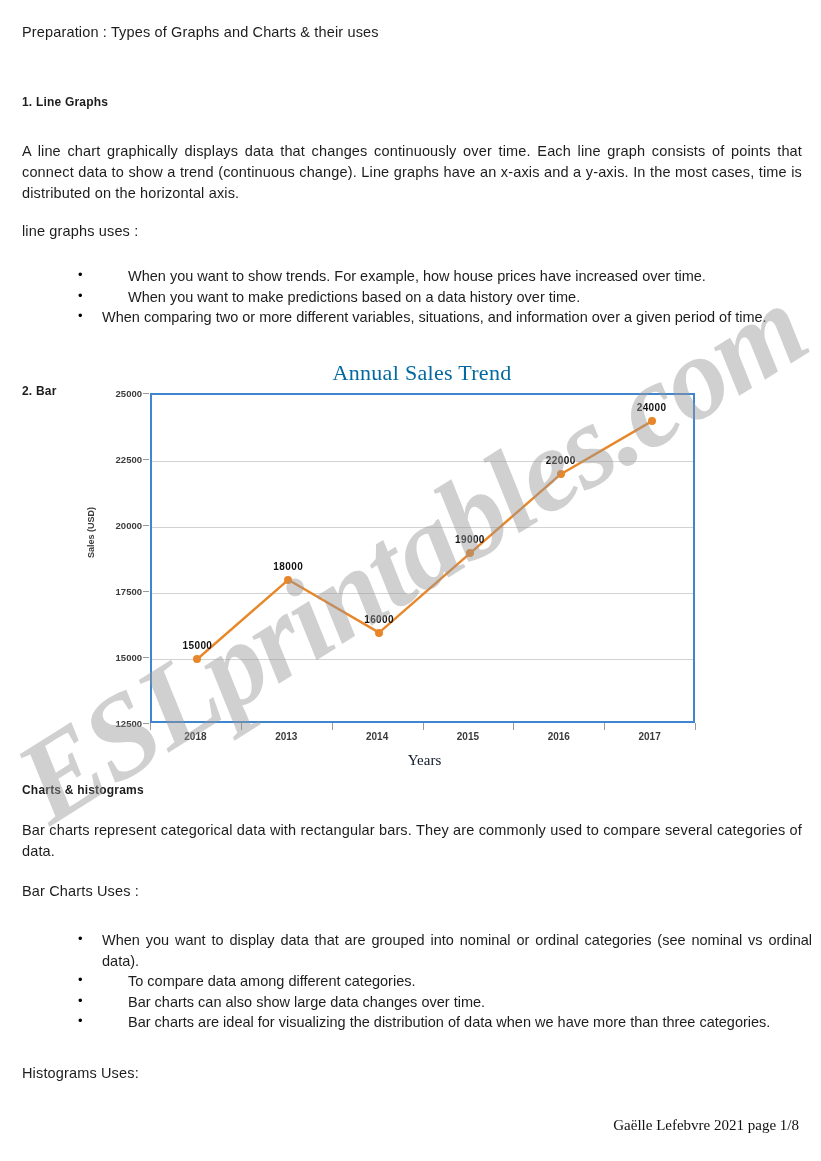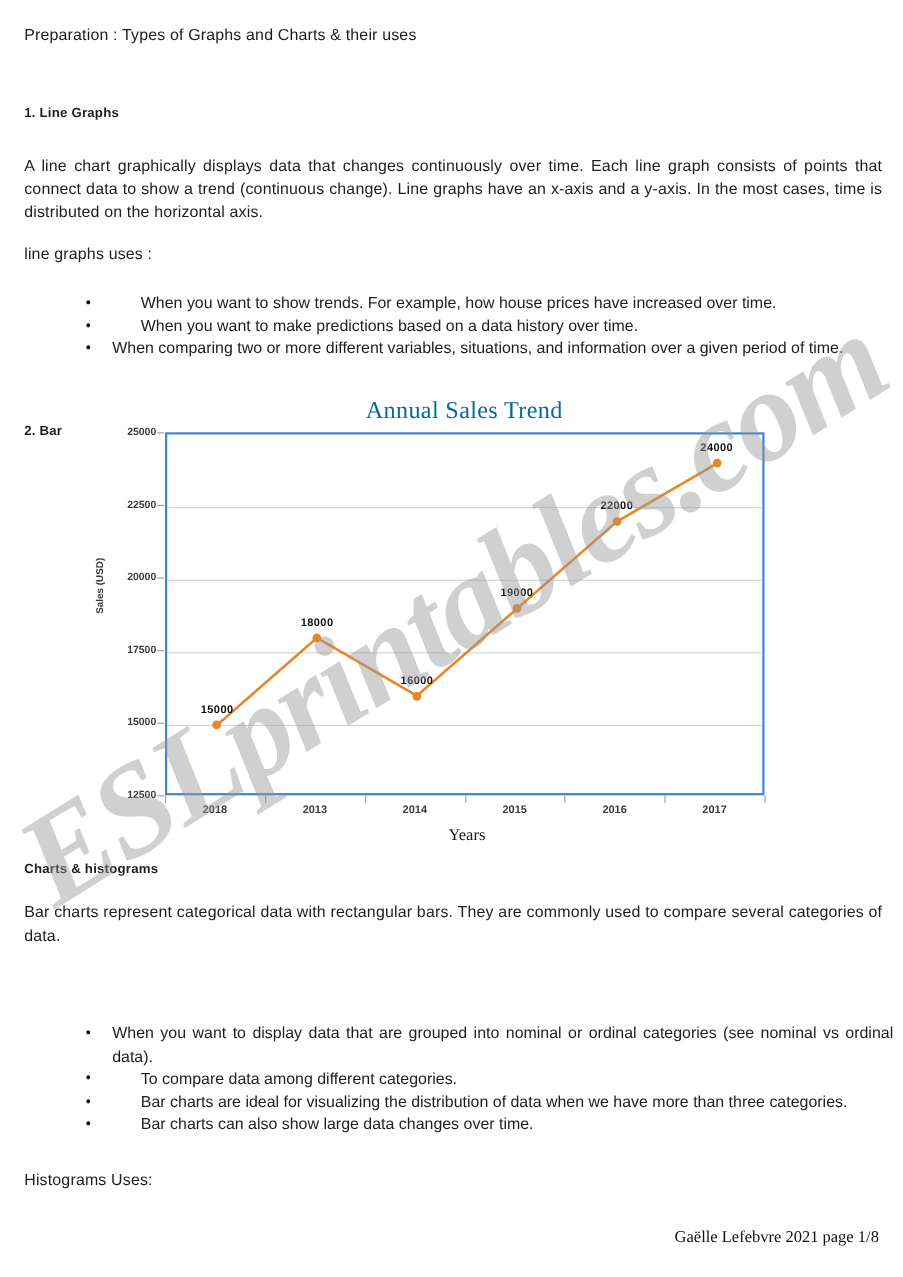--- a/index.html
+++ b/index.html
@@ -288,26 +288,27 @@
         <div class="xtick-mark" style="left: 603px;"></div>
       </div>
 
     <div class="xlabel">Years</div>
   </div>
 
   <div class="doc-line heading" style="left:22px; top:780px; width:500px;">Charts &amp; histograms</div>
 
   <div class="doc-line para" style="left:22px; top:820px; width:780px;">Bar charts represent categorical data with rectangular bars. They are commonly used to compare several categories of data.</div>
 
+  <div class="doc-line" style="left:22px; top:881px; width:400px;">Bar Charts Uses :</div>
 
   <ul class="bullet-list" style="left:94px; top:922px; width:710px;">
     <li class="bullet-item">When you want to display data that are grouped into nominal or ordinal categories (see nominal vs ordinal data).</li>
     <li class="bullet-item bullet-indent">To compare data among different categories.</li>
+    <li class="bullet-item bullet-indent">Bar charts can also show large data changes over time.</li>
     <li class="bullet-item bullet-indent">Bar charts are ideal for visualizing the distribution of data when we have more than three categories.</li>
-    <li class="bullet-item bullet-indent">Bar charts can also show large data changes over time.</li>
   </ul>
 
   <div class="doc-line" style="left:22px; top:1063px; width:400px;">Histograms Uses:</div>
 
   <div id="footer">Gaëlle Lefebvre 2021 page 1/8</div>
 
   <div id="watermark">ESLprintables.com</div>
 
 </div>
 

